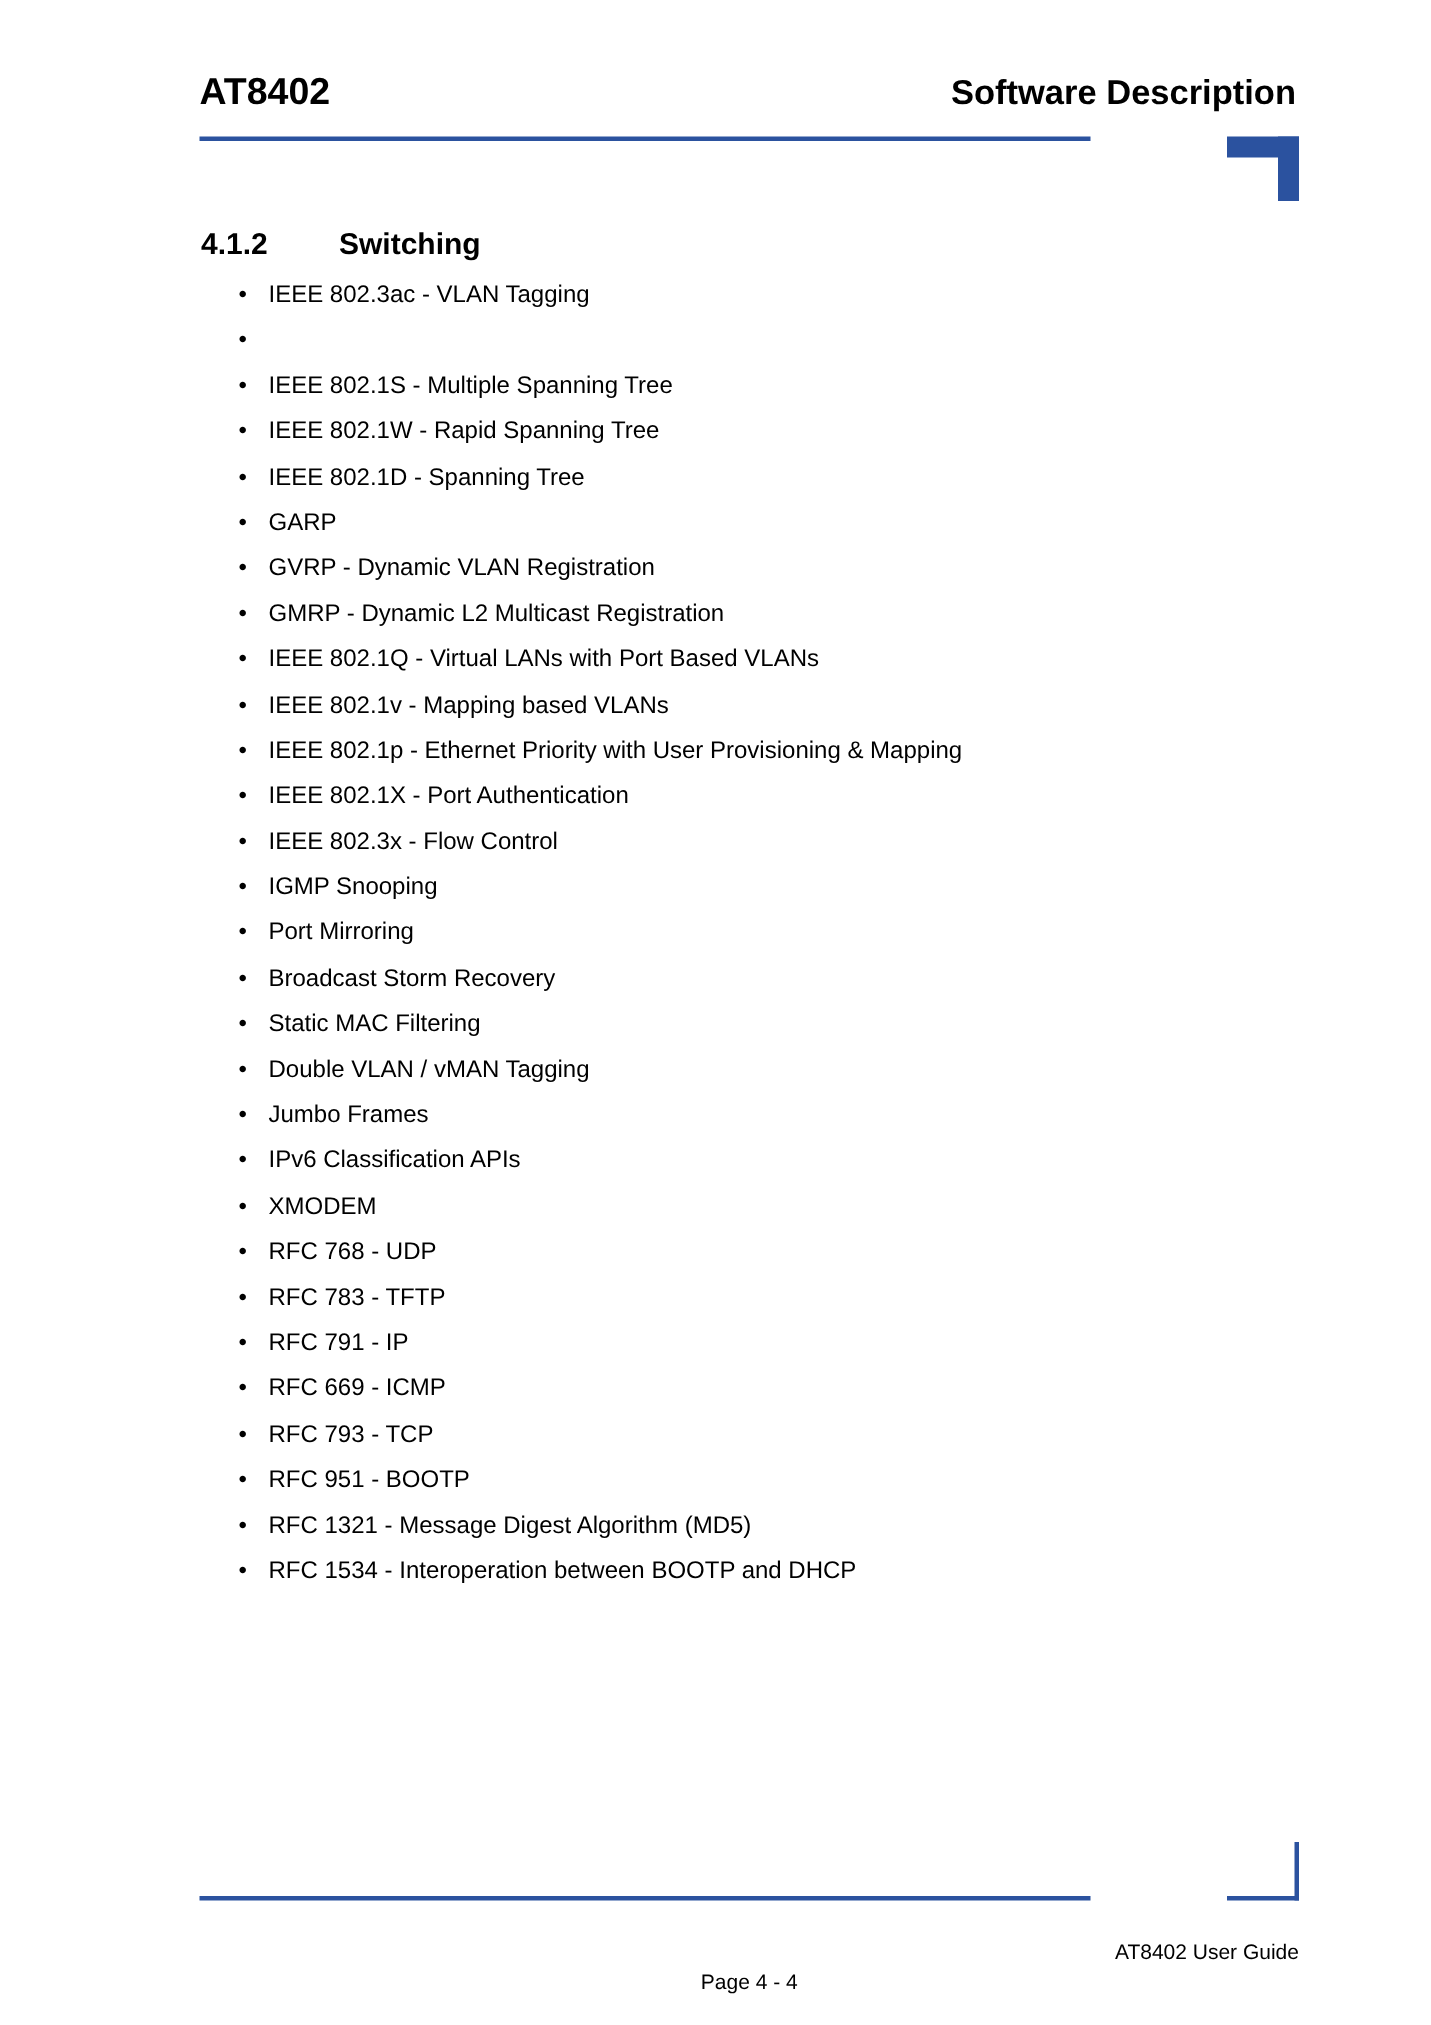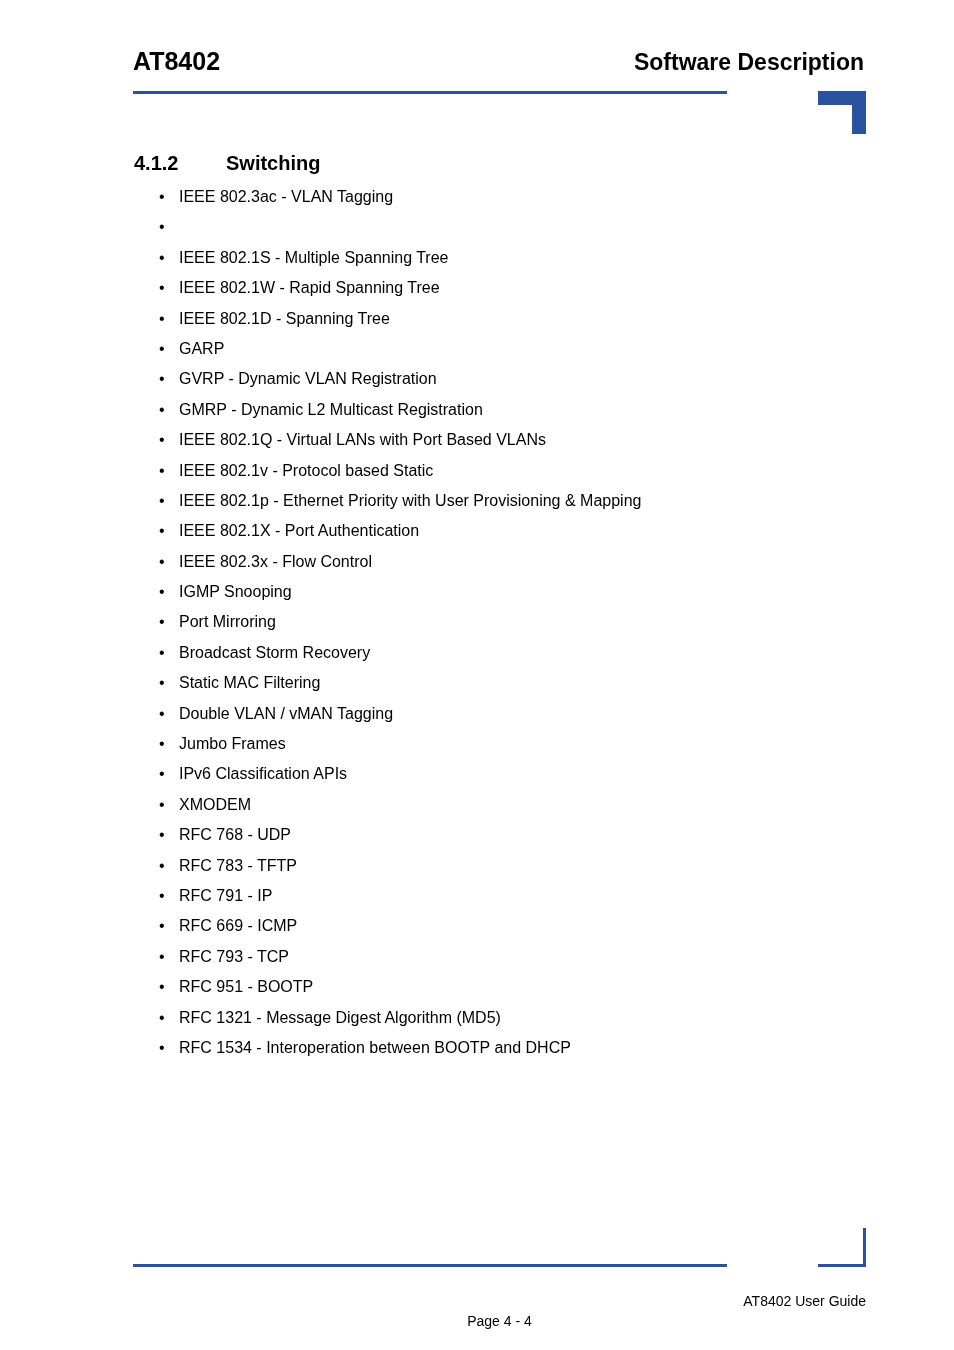--- a/index.html
+++ b/index.html
@@ -236,21 +236,21 @@
       <li class="bullet-item">
         <span class="bullet-dot">•</span>
         <span class="bullet-text">GMRP - Dynamic L2 Multicast Registration</span>
       </li>
       <li class="bullet-item">
         <span class="bullet-dot">•</span>
         <span class="bullet-text">IEEE 802.1Q - Virtual LANs with Port Based VLANs</span>
       </li>
       <li class="bullet-item">
         <span class="bullet-dot">•</span>
-        <span class="bullet-text">IEEE 802.1v - Protocol based Static</span>
+        <span class="bullet-text">IEEE 802.1v - Mapping based VLANs</span>
       </li>
       <li class="bullet-item">
         <span class="bullet-dot">•</span>
         <span class="bullet-text">IEEE 802.1p - Ethernet Priority with User Provisioning &amp; Mapping</span>
       </li>
       <li class="bullet-item">
         <span class="bullet-dot">•</span>
         <span class="bullet-text">IEEE 802.1X - Port Authentication</span>
       </li>
       <li class="bullet-item">

